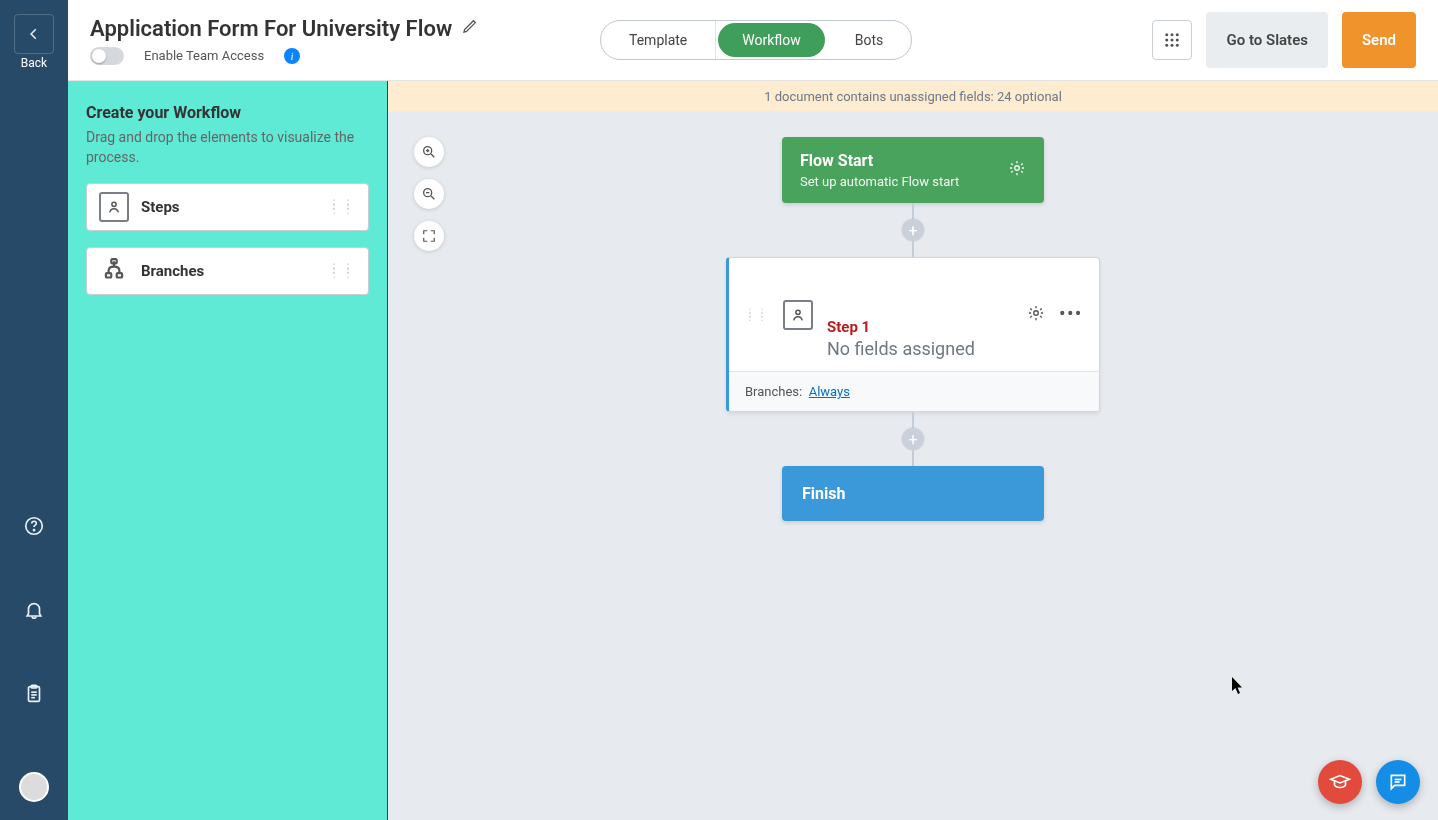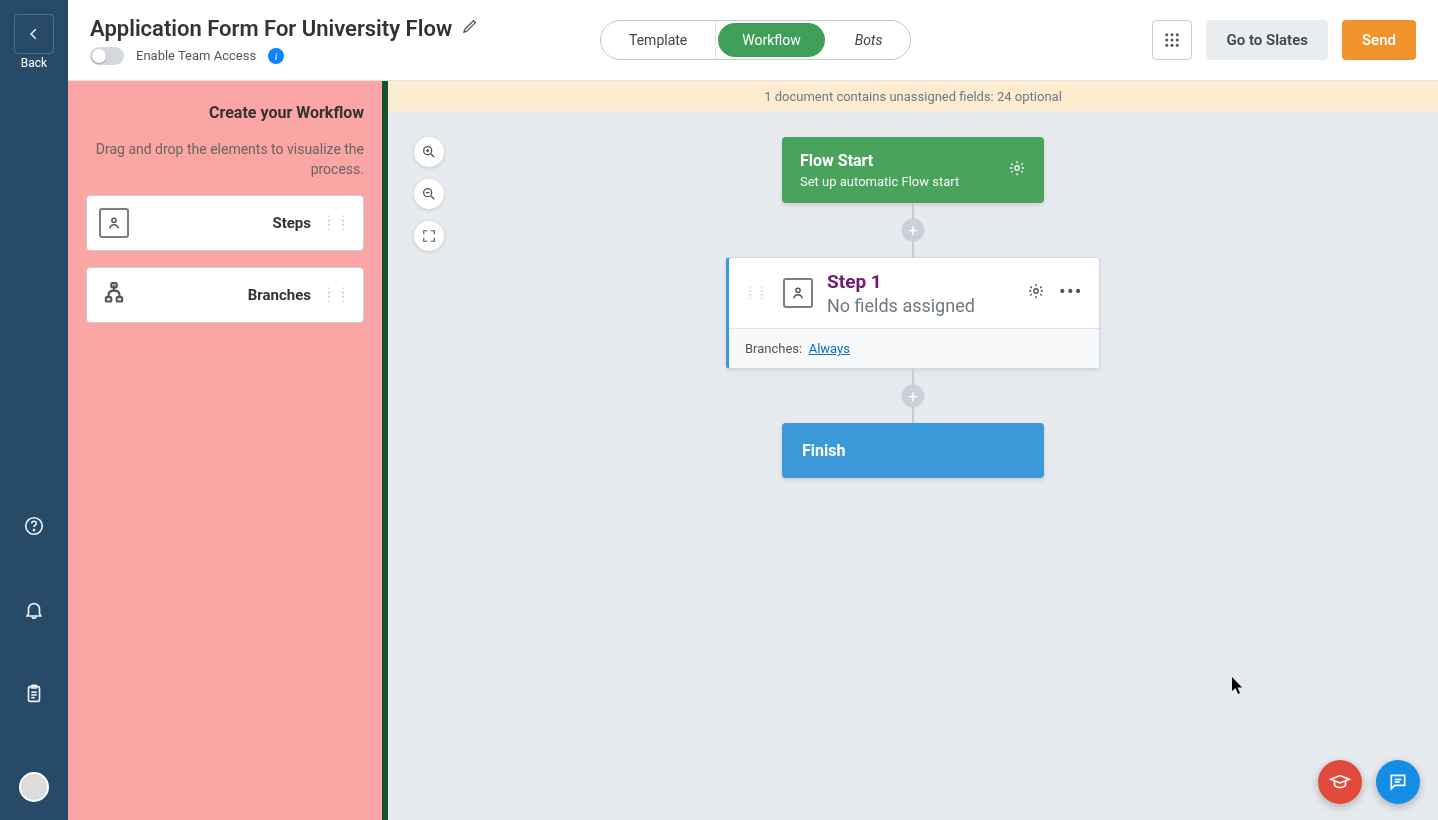--- a/index.html
+++ b/index.html
@@ -22,50 +22,50 @@
   .main { flex:1; display:flex; flex-direction:column; }
 
   .topbar {
     height: 81px; border-bottom:1px solid #e5e5e5; display:flex; align-items:center;
     padding: 0 22px; gap: 20px;
   }
   .title-area { min-width: 420px; }
   .title-row { display:flex; align-items:center; gap:10px; }
   .title { font-size: 22px; font-weight:600; color:#333; }
   .edit-btn { color:#666; font-size:16px; cursor:pointer; }
-  .team-row { margin-top:6px; display:flex; align-items:center; gap:12px; font-size:13px; color:#555;}
+  .team-row { margin-top:6px; display:flex; align-items:center; gap:20px; font-size:13px; color:#555;}
   .toggle { width:34px; height:18px; background:#d5d9de; border-radius:10px; position:relative; cursor:pointer;}
   .toggle::after { content:""; position:absolute; left:2px; top:2px; width:14px; height:14px; background:#fff; border-radius:50%; box-shadow:0 1px 2px rgba(0,0,0,.3);}
   .info-dot { width:16px; height:16px; border-radius:50%; background:#0a84ff; color:#fff; font-size:11px; display:flex; align-items:center; justify-content:center; font-family: Georgia, serif; font-style: italic;}
 
   .segmented {
     display:flex; border:1px solid #bfc8d2; border-radius:22px; overflow:hidden; height:40px;
     margin-left: 70px;
   }
   .segmented .seg { padding: 0 28px; display:flex; align-items:center; font-size:14px; color:#444; cursor:pointer;}
   .segmented .seg.active { background:#3f9f5a; color:#fff; border-radius:20px; margin:2px; padding:0 24px;}
   .segmented .seg:not(.active){ border-right:1px solid #e0e4ea;}
-  .segmented .seg:last-child{border-right:none;font-style:italic;}
+  .segmented .seg:last-child{border-right:none;}
 
   .topbar .grow { flex:1; }
   .apps-btn { width:40px; height:40px; border:1px solid #c9ced5; border-radius:4px; display:flex; align-items:center; justify-content:center; cursor:pointer; background:#fff;}
-  .btn { height:40px; padding:2px 20px; border-radius:4px; font-size:15px; font-weight:600; display:flex; align-items:center; cursor:pointer; border:none;}
+  .btn { height:56px; padding:2px 20px; border-radius:4px; font-size:15px; font-weight:600; display:flex; align-items:center; cursor:pointer; border:none;}
   .btn.slates { background:#e9edf0; color:#444; }
   .btn.send   { background:#f0932b; color:#fff; }
   .top-actions { display:flex; gap:14px; align-items:center;}
 
   
   .content { flex:1; display:flex; min-height:0;}
 
   .sidebar {
-    width: 320px; padding: 22px 18px; border-right:6px solid #14532d; background:#fca5a5;text-align:right;
+    width: 320px; padding: 22px 18px; border-right:1px solid #14532d; background:#5eead4;
   }
   .sidebar h2 { font-size:16px; color:#333; font-weight:700; }
-  .sidebar p  { font-size:14px; color:#666; margin-top:18px; line-height:1.4;}
-  .palette-item { margin-top:16px; border:1px solid #c9ced5; border-radius:4px; height:56px; display:flex; align-items:center; padding:0 12px; gap:12px; cursor:grab; background:#fff;}
+  .sidebar p  { font-size:14px; color:#666; margin-top:6px; line-height:1.4;}
+  .palette-item { margin-top:16px; border:1px solid #c9ced5; border-radius:4px; height:48px; display:flex; align-items:center; padding:0 12px; gap:12px; cursor:grab; background:#fff;}
   .palette-item .ico { width:30px; height:30px; border:2px solid #7a7f87; border-radius:3px; display:flex; align-items:center; justify-content:center;}
   .palette-item .lbl { font-weight:700; color:#333; font-size:15px; flex:1;}
   .drag-handle { color:#c6cbd2; letter-spacing:2px; font-size:12px; line-height:5px;}
 
   .canvas-wrap { flex:1; position:relative; background:#e7eaee; overflow:hidden;}
   .banner {
     position:absolute; top:0; left:0; right:0; height:30px; background:#fdeccf;
     display:flex; align-items:center; justify-content:center; font-size:13px;
   }
   .banner a { color:#6d7986; cursor:pointer;}
@@ -86,21 +86,21 @@
   .node-start .t2 { font-size:13px; opacity:.92; margin-top:4px;}
 
   .node-step {
     width:374px; background:#fff; border:1px solid #cfd6df; border-radius:4px; box-shadow:0 2px 4px rgba(0,0,0,.08);
     border-left:3px solid #3b99d9; overflow:hidden;
   }
   .node-step .row1 { display:flex; align-items:center; gap:14px; padding:12px 16px;}
   .node-step .mini-handle { color:#c6cbd2; font-size:10px; line-height:4px; letter-spacing:2px;}
   .node-step .user-ico { width:30px; height:30px; border:2px solid #7a7f87; border-radius:3px; display:flex; align-items:center; justify-content:center;}
   .node-step .texts { flex:1;}
-  .node-step .name { font-weight:700; font-size:19px; color:#701a75;}
+  .node-step .name { font-weight:700; font-size:15px; color:#b91c1c;margin-top:48px;}
   .node-step .sub  { font-size:18px; color:#6f7883; margin-top:2px;}
   .node-step .icons { display:flex; gap:14px; color:#555; }
   .node-step .icons > span{cursor:pointer;}
   .node-step .row2 { border-top:1px solid #e1e5eb; background:#f7f9fb; font-size:13px; padding:12px 16px; color:#555;}
   .node-step .row2 a { color:#0a6fc2; text-decoration:underline; cursor:pointer;}
 
   .node-finish {
     width:262px; background:#3b99d9; color:#fff; border-radius:4px; padding:18px 20px;
     font-weight:700; font-size:16px; box-shadow:0 2px 4px rgba(0,0,0,.12);
   }

